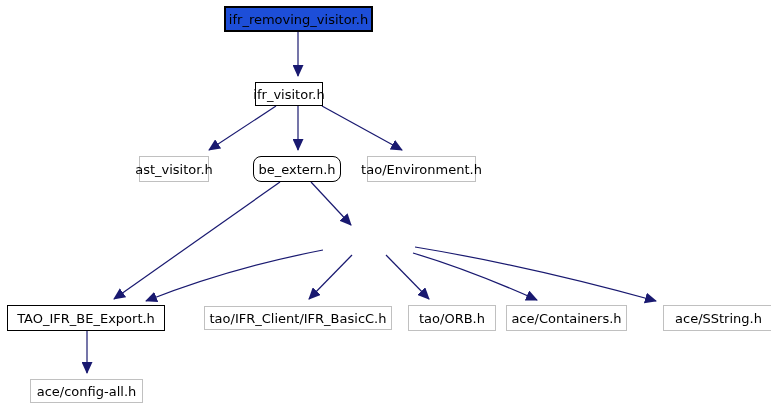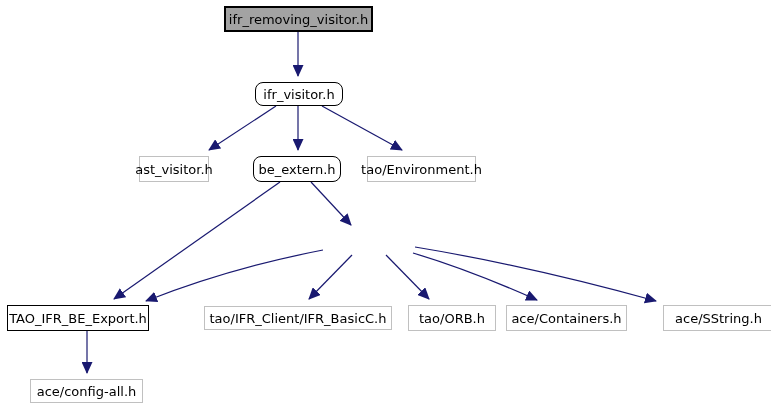--- a/index.html
+++ b/index.html
@@ -29,21 +29,21 @@
     align-items: center;
     justify-content: center;
     background: #ffffff;
     border: 1px solid #000000;
     font-size: 13px;
     color: #000000;
     white-space: nowrap;
     line-height: 1;
   }
   .node.undoc { border-color: #c0c0c0; }
-  .node.root  { background: #a3a3a3; border-width: 2px; border-color: #000000; }
+  .node.root  { background: #1d4ed8; border-width: 2px; border-color: #000000; }
 </style>
 </head>
 <body>
 
 <div id="graph-canvas">
 
   <svg id="edge-layer" viewBox="0 0 771 411" xmlns="http://www.w3.org/2000/svg">
     <defs>
       <marker id="arrow" viewBox="0 0 12 11" refX="11" refY="5.5" markerWidth="12" markerHeight="11" markerUnits="userSpaceOnUse" orient="auto">
         <path d="M0,0 L12,5.5 L0,11 z" fill="#191970"></path>
@@ -62,38 +62,38 @@
       <path d="M413,253 Q470,270 537,300" marker-end="url(#arrow)"></path>
       <path d="M415,247 Q530,266 656,301" marker-end="url(#arrow)"></path>
       <path d="M87,331 L87,373" marker-end="url(#arrow)"></path>
     </g>
   </svg>
 
   <div class="node root" style="left:224px; top:6px; width:149px; height:26px;">
     <span>ifr_removing_visitor.h</span>
   </div>
 
-  <div class="node" style="left:255px; top:82px; width:88px; height:24px;border-radius:8px;">
+  <div class="node" style="left:255px; top:82px; width:68px; height:24px;">
     <span>ifr_visitor.h</span>
   </div>
 
   <div class="node undoc" style="left:139px; top:156px; width:70px; height:26px;">
     <span>ast_visitor.h</span>
   </div>
 
   <div class="node" style="left:253px; top:156px; width:88px; height:26px;border-radius:8px;">
     <span>be_extern.h</span>
   </div>
 
   <div class="node undoc" style="left:367px; top:156px; width:109px; height:26px;">
     <span>tao/Environment.h</span>
   </div>
 
 
-  <div class="node" style="left:7px; top:305px; width:142px; height:26px;">
+  <div class="node" style="left:7px; top:305px; width:158px; height:26px;">
     <span>TAO_IFR_BE_Export.h</span>
   </div>
 
   <div class="node undoc" style="left:204px; top:306px; width:188px; height:24px;">
     <span>tao/IFR_Client/IFR_BasicC.h</span>
   </div>
 
   <div class="node undoc" style="left:408px; top:305px; width:88px; height:26px;">
     <span>tao/ORB.h</span>
   </div>

